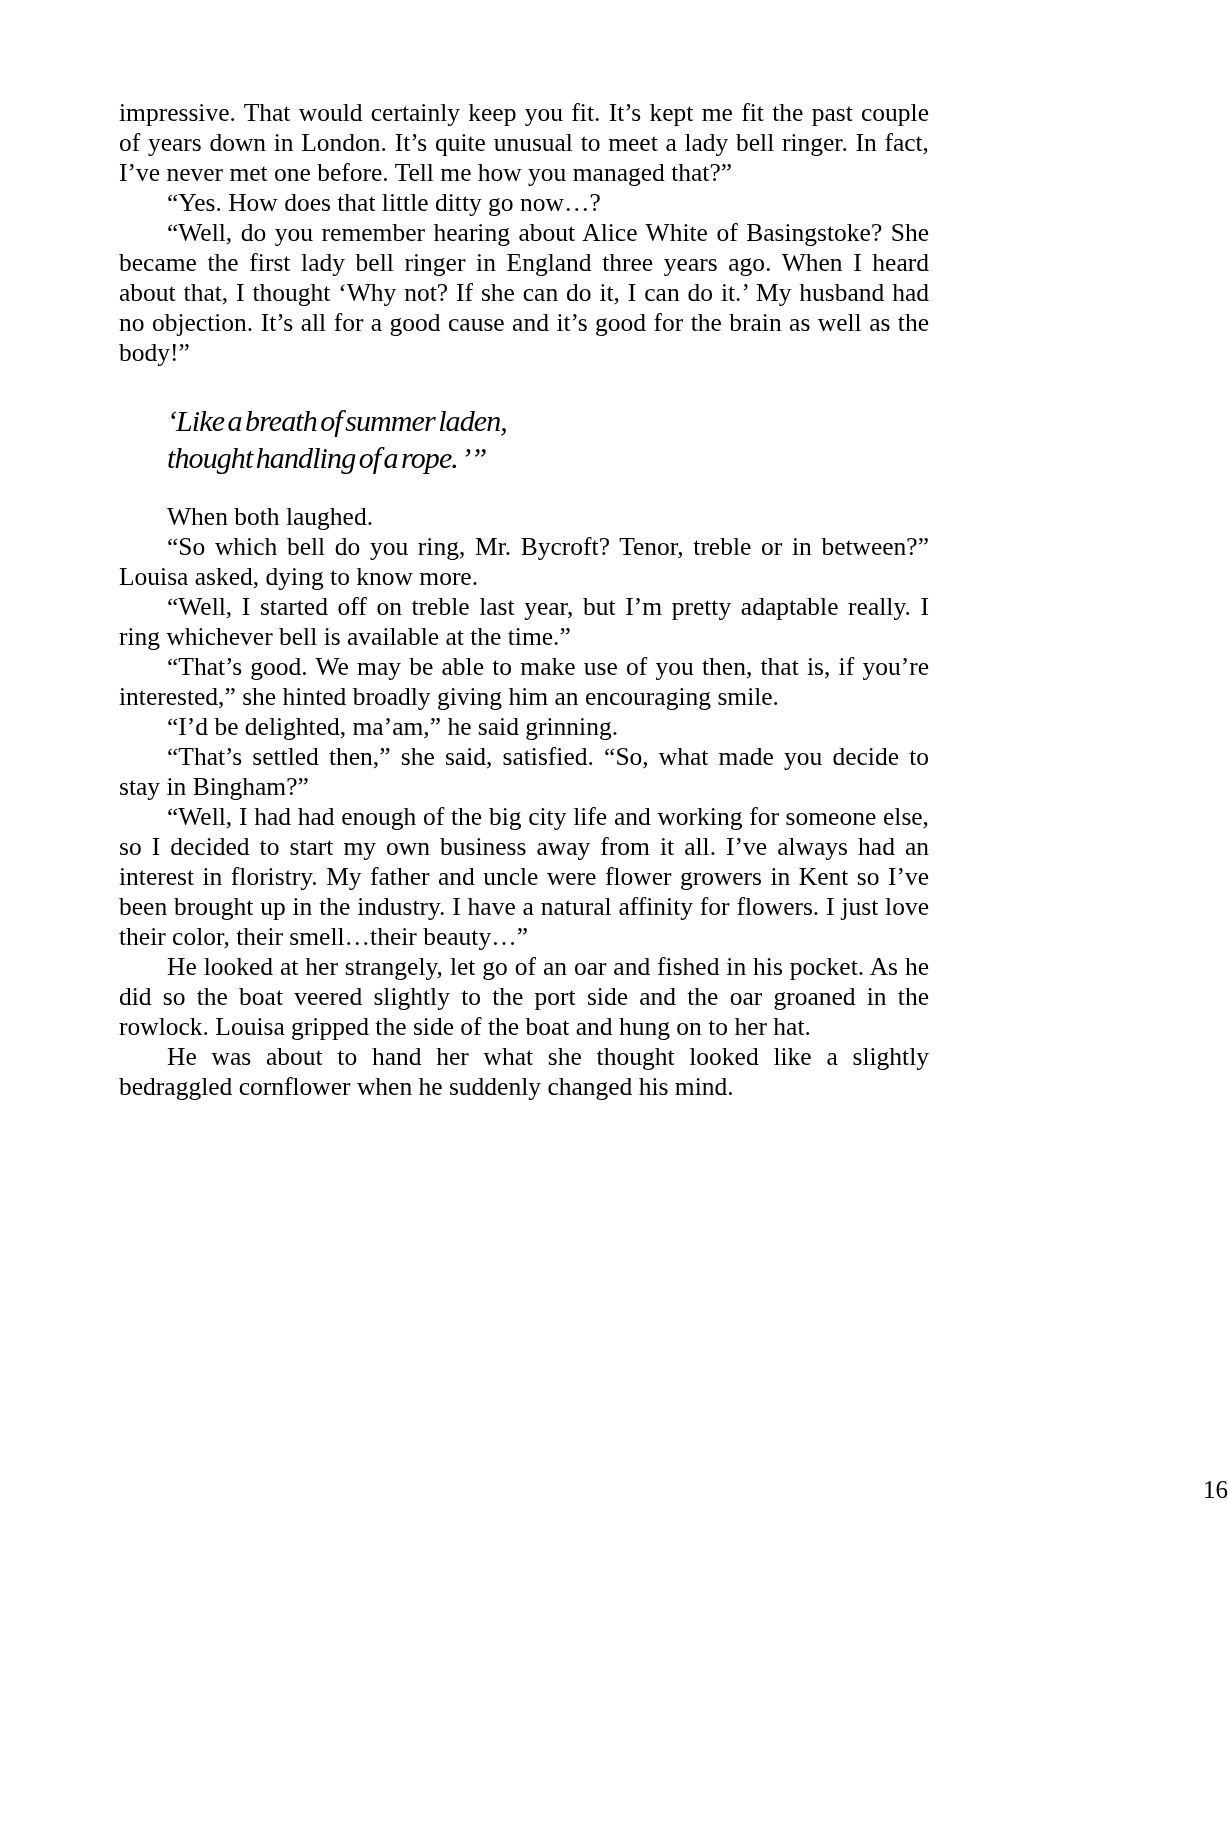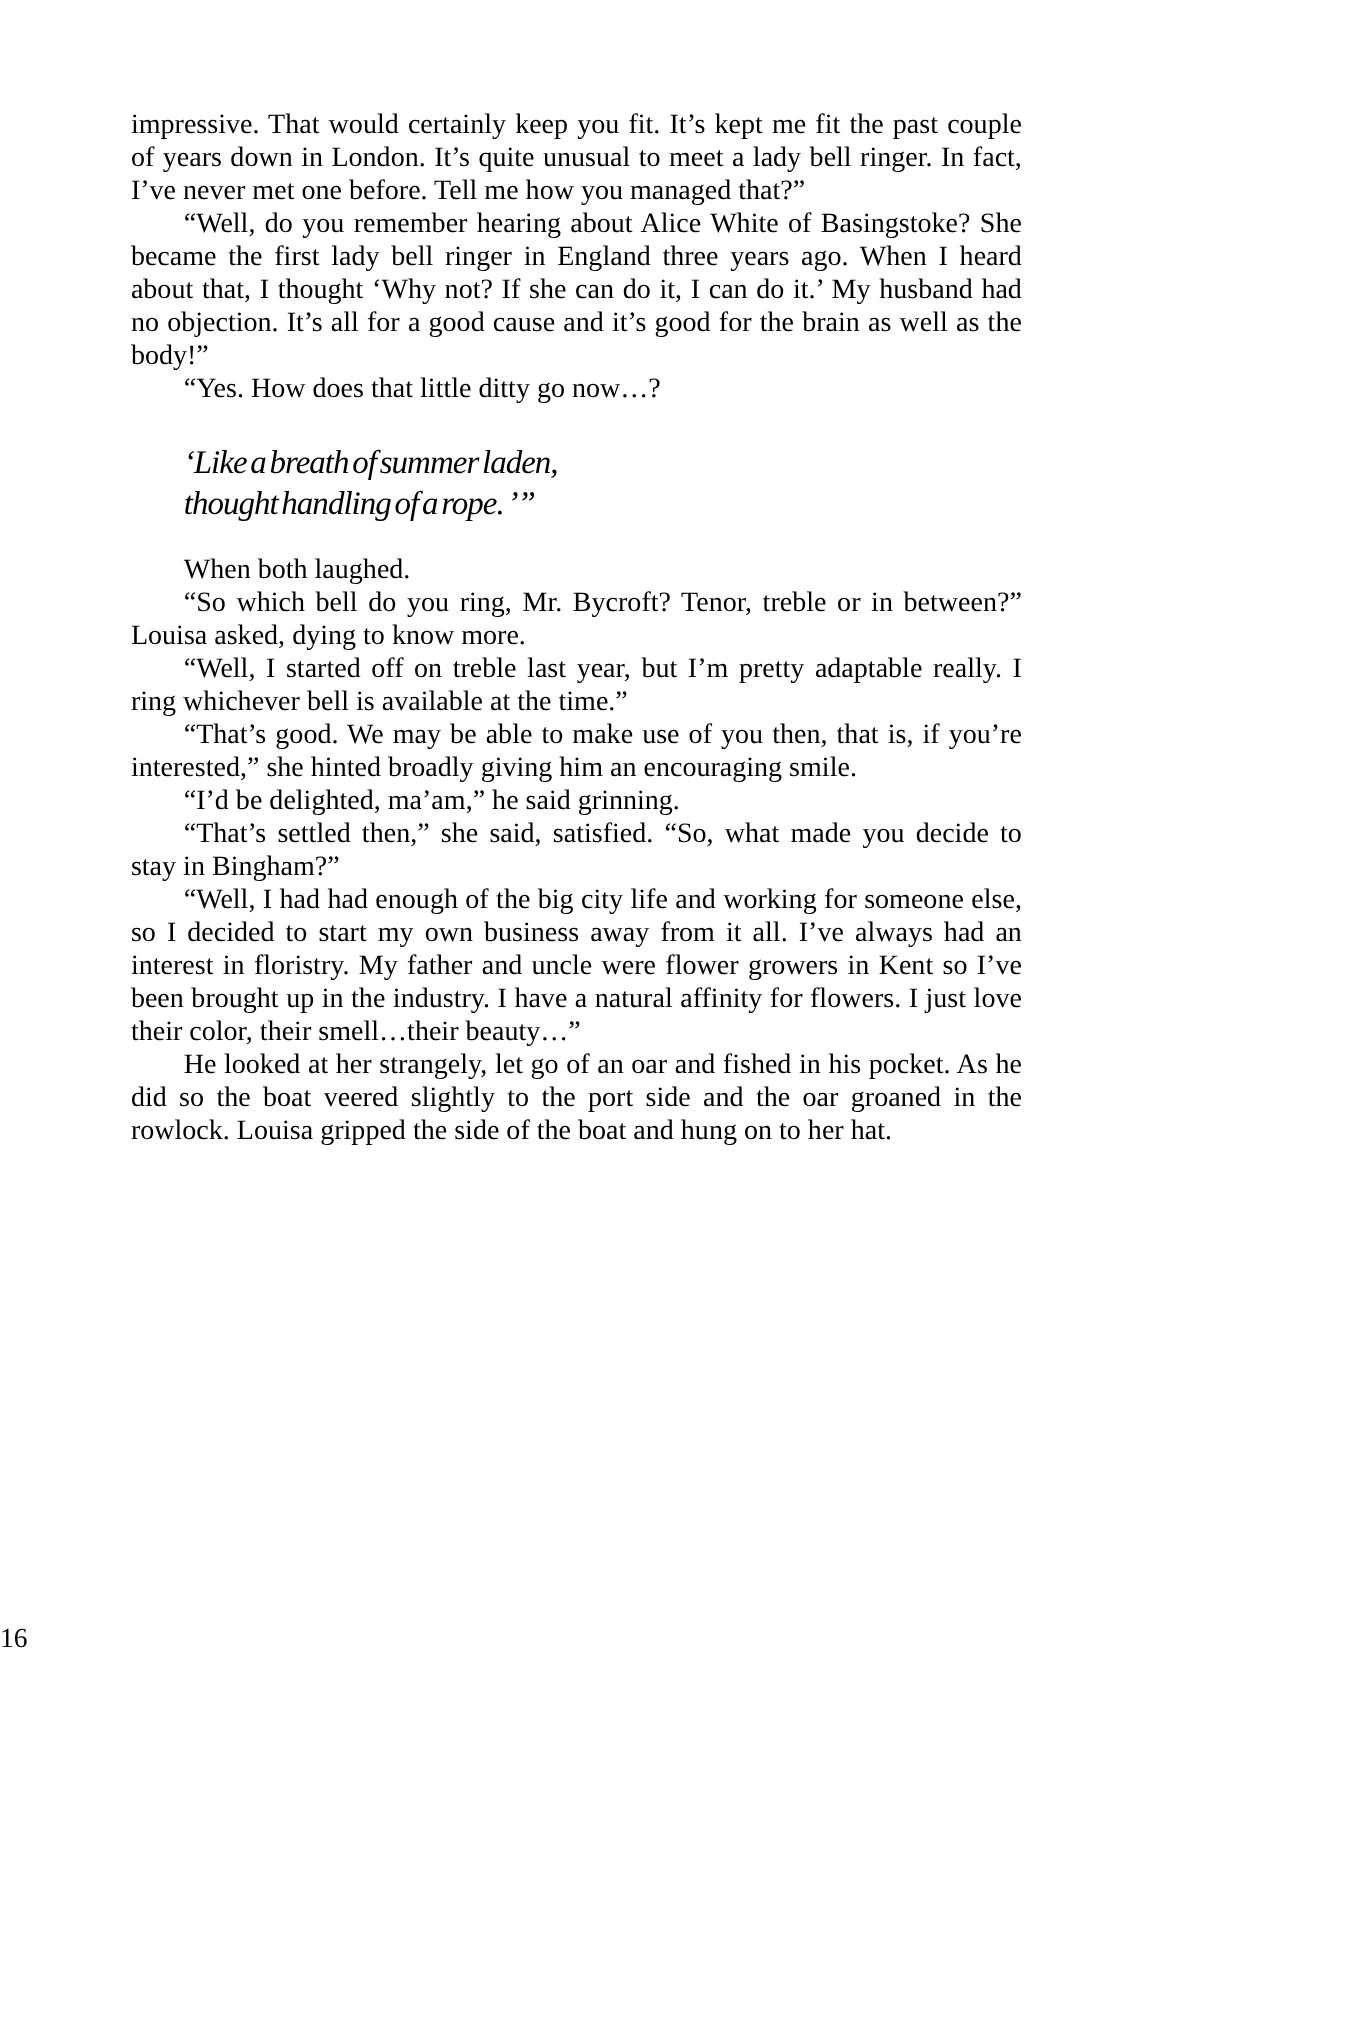--- a/index.html
+++ b/index.html
@@ -55,37 +55,37 @@
     line-height: 37px;
     letter-spacing: -0.9px;
     word-spacing: -3.2px;
     white-space: nowrap;
   }
   .folio {
     position: absolute;
     left: 0;
     top: 1475px;
     width: 1228px;
-    text-align: left;
+    text-align: right;
     font-size: 25px;
     line-height: 30px;
   }
 </style>
 </head>
 <body>
 
 <div class="page">
 
   <div class="text-block">
 
     <p class="para no-indent">impressive. That would certainly keep you fit. It’s kept me fit the past couple of years down in London. It’s quite unusual to meet a lady bell ringer. In fact, I’ve never met one before. Tell me how you managed that?”</p>
 
+    <p class="para">“Yes. How does that little ditty go now…?</p>
+
     <p class="para">“Well, do you remember hearing about Alice White of Basingstoke? She became the first lady bell ringer in England three years ago. When I heard about that, I thought ‘Why not? If she can do it, I can do it.’ My husband had no objection. It’s all for a good cause and it’s good for the brain as well as the body!”</p>
-
-    <p class="para">“Yes. How does that little ditty go now…?</p>
 
     <div class="verse-block">
       <div class="verse-line">‘Like a breath of summer laden,</div>
       <div class="verse-line">thought handling of a rope. ’”</div>
     </div>
 
     <p class="para">When both laughed.</p>
 
     <p class="para">“So which bell do you ring, Mr. Bycroft? Tenor, treble or in between?” Louisa asked, dying to know more.</p>
 
@@ -95,18 +95,19 @@
 
     <p class="para">“I’d be delighted, ma’am,” he said grinning.</p>
 
     <p class="para">“That’s settled then,” she said, satisfied. “So, what made you decide to stay in Bingham?”</p>
 
     <p class="para">“Well, I had had enough of the big city life and working for someone else, so I decided to start my own business away from it all. I’ve always had an interest in floristry. My father and uncle were flower growers in Kent so I’ve been brought up in the industry. I have a natural affinity for flowers. I just love their color, their smell…their beauty…”</p>
 
     <p class="para">He looked at her strangely, let go of an oar and fished in his pocket. As he did so the boat veered slightly to the port side and the oar groaned in the rowlock. Louisa gripped the side of the boat and hung on to her hat.</p>
 
 
+    <p class="para">He was about to hand her what she thought looked like a slightly bedraggled cornflower when he suddenly changed his mind.</p>
 
   </div>
 
   <div class="folio">16</div>
 
 </div>
 
 </body></html>

